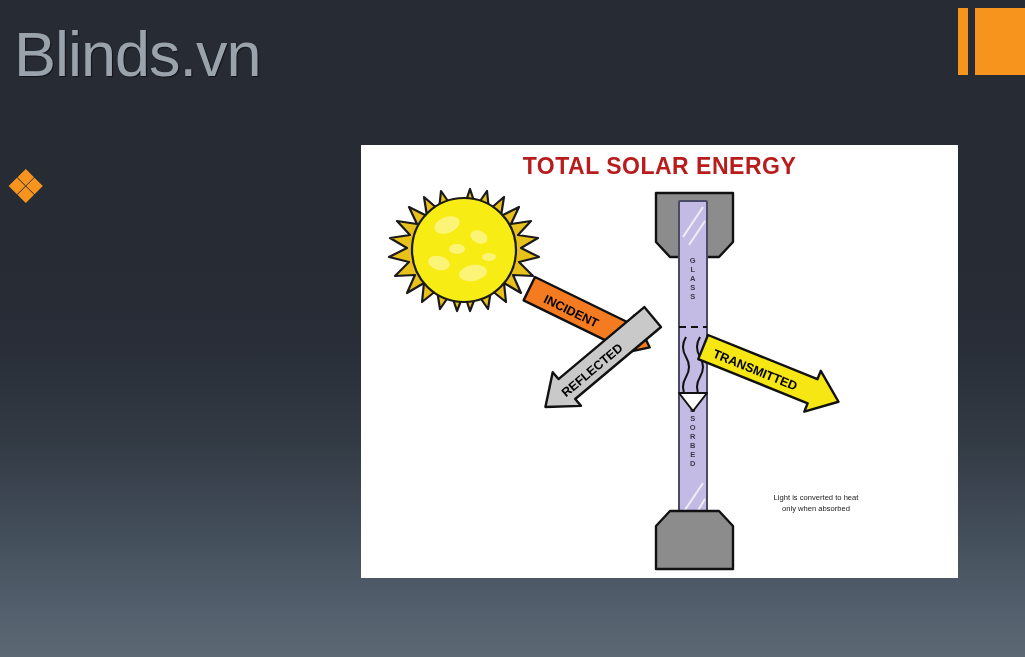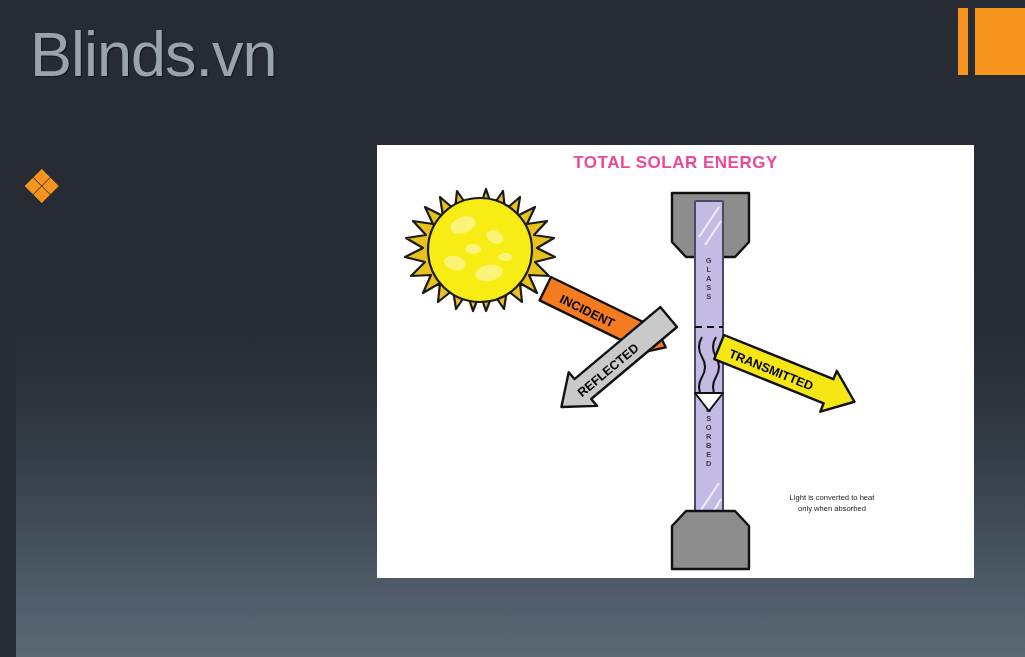--- a/index.html
+++ b/index.html
@@ -9,21 +9,20 @@
     background:#262b34;
     overflow:hidden;
     position:relative;
   }
   
   #slide {
     position:absolute; inset:0;
     background:linear-gradient(to bottom,
       #262b34 0%, #262b34 40%, #282d37 52%,
       #333b45 68%, #444f5c 82%, #525e6b 92%, #5d6875 100%);
-    margin-left:16px;
   }
   
   #brand {
     position:absolute; left:14px; top:18px;
     font-size:63px; font-weight:400; letter-spacing:-1px;
     color:#9aa2ac;
     text-shadow:1px 1px 1px rgba(0,0,0,.55);
     font-family:"Liberation Sans", sans-serif;
   }
   
@@ -48,22 +47,22 @@
   }
   
   #diagram-panel {
     position:absolute; left:361px; top:145px;
     width:597px; height:433px;
     background:#ffffff;
   }
   #diagram-title {
     position:absolute; left:0; right:0; top:8px;
     text-align:center;
-    font-size:17px; font-weight:700; letter-spacing:.5px;
-    color:#ec4899;
+    font-size:23px; font-weight:700; letter-spacing:.5px;
+    color:#b91c1c;
   }
   #diagram-svg { position:absolute; inset:0; }
   .vlabel { font-size:7.5px; font-weight:700; fill:#3a3a4a; letter-spacing:.5px; }
   .arrow-label { font-size:12.5px; font-weight:700; fill:#000; }
   .caption { font-size:7.6px; fill:#1a1a1a; }
 </style>
 </head>
 <body>
 
 <div id="slide">

